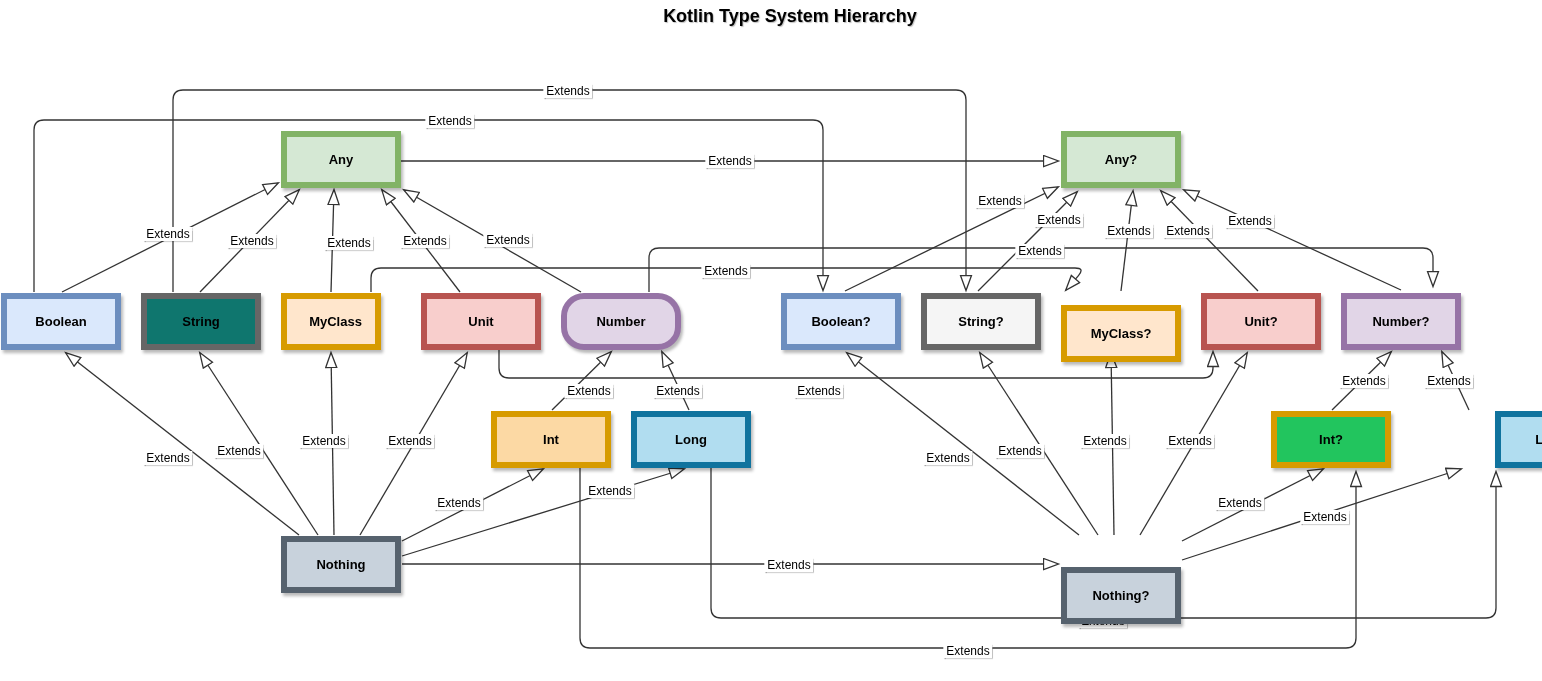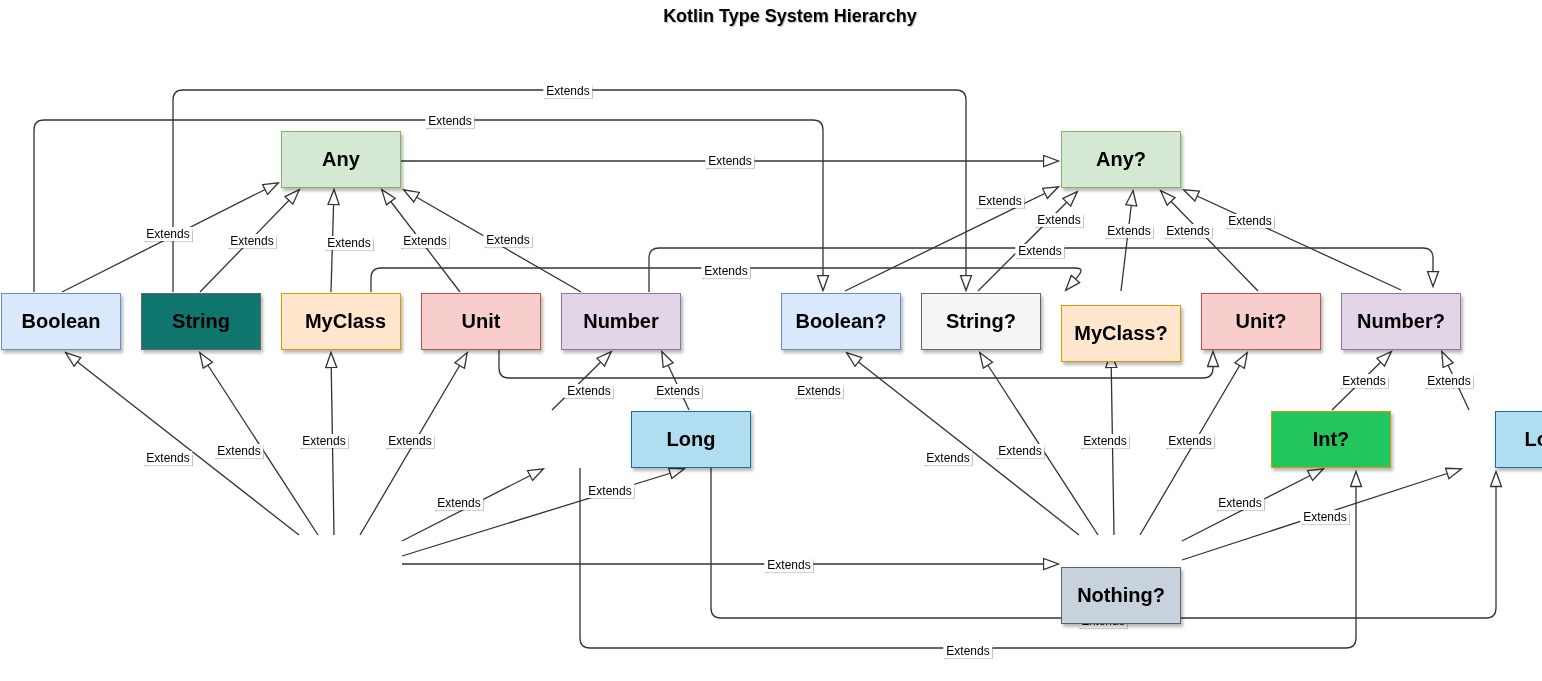--- a/index.html
+++ b/index.html
@@ -8,22 +8,22 @@
   .title{
     position:absolute;transform:translateX(-50%);
     font-size:18px;font-weight:bold;color:#000;
     text-shadow:1px 1px 1px rgba(0,0,0,0.25);
     white-space:nowrap;
   }
   svg.edge-layer{position:absolute;left:0;top:0;}
   .edge{fill:none;stroke:#333333;stroke-width:1.3;}
   .node{
     position:absolute;display:flex;align-items:center;justify-content:center;
-    box-sizing:border-box;border:1px solid #404040;
-    font-size:20px;font-weight:bold;color:#000;text-align:center;
+    box-sizing:border-box;border:6px solid #404040;
+    font-size:13px;font-weight:bold;color:#000;text-align:center;
     box-shadow:2px 3px 3px rgba(0,0,0,0.28);
     cursor:default;
   }
   .edge-label{
     position:absolute;transform:translate(-50%,-50%);
     background:#ffffff;color:#000;font-size:12px;line-height:14px;
     padding:0 3px;white-space:nowrap;
     box-shadow:1px 1px 1px rgba(0,0,0,0.35);
   }
 </style>
@@ -116,49 +116,55 @@
     </div>
     <div class="node" style="left: 1061px; top: 131px; width: 120px; height: 57px; background: rgb(213, 232, 212); border-color: rgb(130, 179, 102);">
       <span>Any?</span>
     </div>
     <div class="node" style="left: 1px; top: 293px; width: 120px; height: 57px; background: rgb(218, 232, 252); border-color: rgb(108, 142, 191);">
       <span>Boolean</span>
     </div>
     <div class="node" style="left: 141px; top: 293px; width: 120px; height: 57px; background: #0f766e; border-color: rgb(102, 102, 102);">
       <span>String</span>
     </div>
-    <div class="node" style="left: 281px; top: 293px; width: 120px; height: 57px; background: rgb(255, 230, 204); border-color: rgb(215, 155, 0); padding-left: 9px;">
+    <div class="node" style="left: 281px; top: 293px; width: 100px; height: 57px; background: rgb(255, 230, 204); border-color: rgb(215, 155, 0); padding-left: 9px;">
       <span>MyClass</span>
     </div>
     <div class="node" style="left: 421px; top: 293px; width: 120px; height: 57px; background: rgb(248, 206, 204); border-color: rgb(184, 84, 80);">
       <span>Unit</span>
     </div>
-    <div class="node" style="left: 561px; top: 293px; width: 120px; height: 57px; background: rgb(225, 213, 231); border-color: rgb(150, 115, 166);">
+    <div class="node" style="left: 561px; top: 293px; width: 120px; height: 57px; background: rgb(225, 213, 231); border-color: rgb(150, 115, 166); border-radius: 23px;">
       <span>Number</span>
     </div>
     <div class="node" style="left: 781px; top: 293px; width: 120px; height: 57px; background: rgb(218, 232, 252); border-color: rgb(108, 142, 191);">
       <span>Boolean?</span>
     </div>
     <div class="node" style="left: 921px; top: 293px; width: 120px; height: 57px; background: rgb(245, 245, 245); border-color: rgb(102, 102, 102);">
       <span>String?</span>
     </div>
     <div class="node" style="left: 1061px; top: 293px; width: 120px; height: 57px; background: rgb(255, 230, 204); border-color: rgb(215, 155, 0); margin-top: 12px;">
       <span>MyClass?</span>
     </div>
     <div class="node" style="left: 1201px; top: 293px; width: 120px; height: 57px; background: rgb(248, 206, 204); border-color: rgb(184, 84, 80);">
       <span>Unit?</span>
     </div>
     <div class="node" style="left: 1341px; top: 293px; width: 120px; height: 57px; background: rgb(225, 213, 231); border-color: rgb(150, 115, 166);">
       <span>Number?</span>
     </div>
+    <div class="node" style="left: 491px; top: 411px; width: 120px; height: 57px; background: rgb(252, 217, 164); border-color: rgb(215, 155, 0);">
+      <span>Int</span>
+    </div>
     <div class="node" style="left: 631px; top: 411px; width: 120px; height: 57px; background: rgb(177, 221, 240); border-color: rgb(16, 115, 158);">
       <span>Long</span>
     </div>
     <div class="node" style="left: 1271px; top: 411px; width: 120px; height: 57px; background: #22c55e; border-color: rgb(215, 155, 0);">
       <span>Int?</span>
     </div>
     <div class="node" style="left: 1495px; top: 411px; width: 120px; height: 57px; background: rgb(177, 221, 240); border-color: rgb(16, 115, 158);">
       <span>Long?</span>
     </div>
+    <div class="node" style="left: 281px; top: 536px; width: 120px; height: 57px; background: rgb(200, 210, 220); border-color: rgb(86, 98, 110);">
+      <span>Nothing</span>
+    </div>
     <div class="node" style="left: 1061px; top: 536px; width: 120px; height: 57px; background: rgb(200, 210, 220); border-color: rgb(86, 98, 110); margin-top: 31px;">
       <span>Nothing?</span>
     </div>
   </div>
 
 </body></html>

